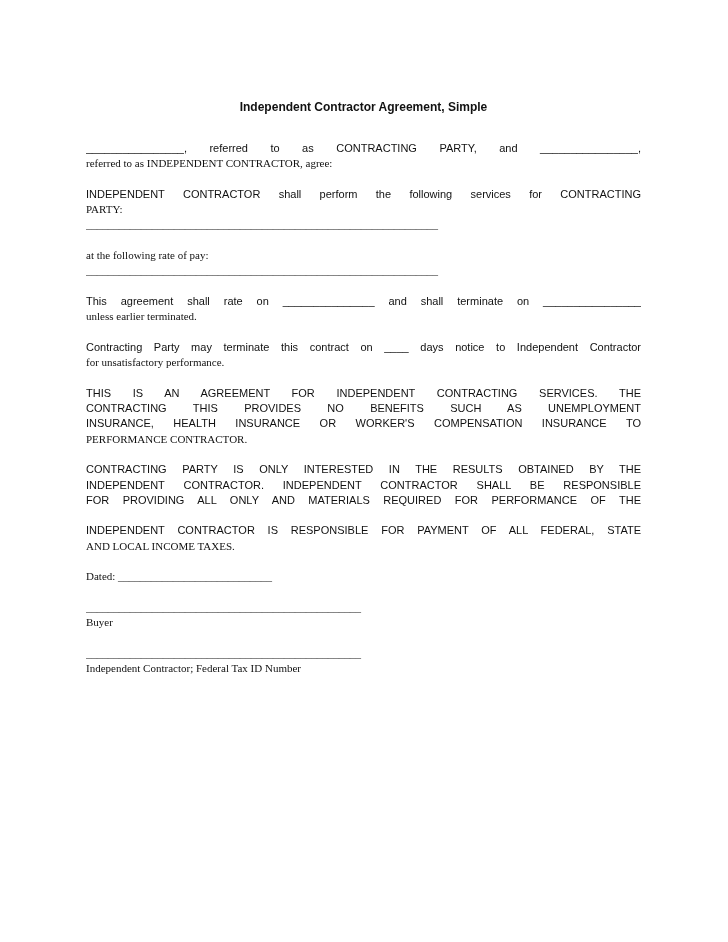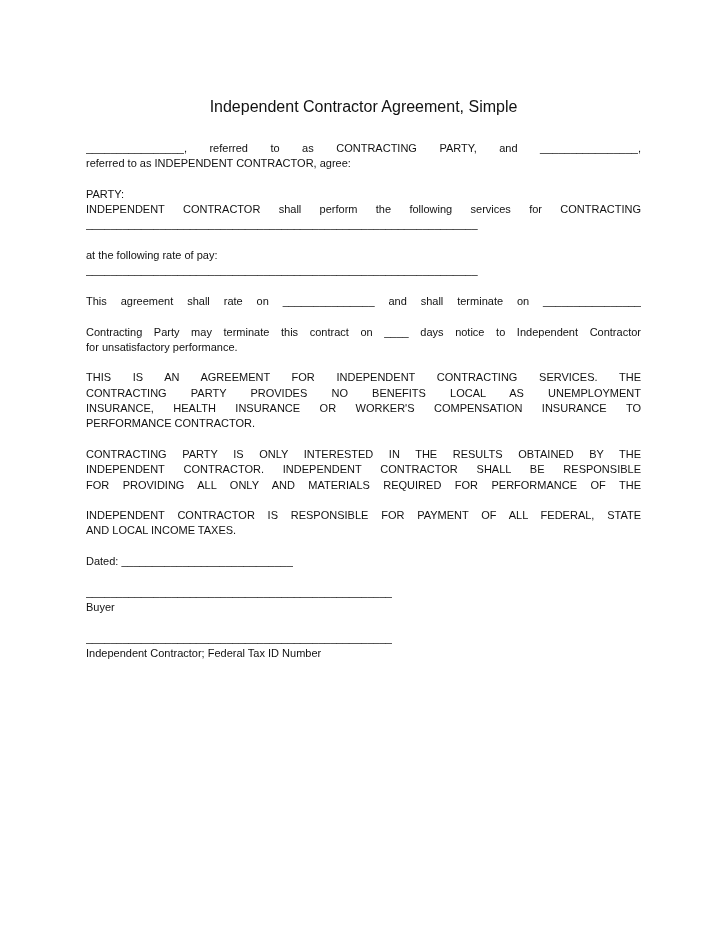--- a/index.html
+++ b/index.html
@@ -16,22 +16,22 @@
     color: #111111;
     overflow: hidden;
   }
   .content {
     position: absolute;
     left: 86px;
     top: 97px;
     width: 555px;
   }
   .doc-title {
-    font-size: 16px;
-    font-weight: normal;
+    font-size: 12px;
+    font-weight: bold;
     line-height: 20px;
     text-align: center;
     margin: 0 0 24px 0;
     white-space: nowrap;
   }
   .para {
     margin: 0 0 15.3px 0;
   }
   .line {
     font-size: 11px;
@@ -39,52 +39,54 @@
     height: 15.3px;
     overflow: hidden;
   }
   .just {
     text-align: justify;
     text-align-last: justify;
   }
   .left {
     text-align: center;
     text-align-last: left;
+    font-family: Liberation Serif, serif;
   }
 </style>
 </head>
 <body>
 
 <div class="page">
   <div class="content">
     <div class="doc-title">Independent Contractor Agreement, Simple</div>
     <div>
         <div class="para">
           <div class="line just">________________, referred to as CONTRACTING PARTY, and ________________,</div>
           <div class="line left">referred to as INDEPENDENT CONTRACTOR, agree:</div>
         </div>
         <div class="para">
+          <div class="line just">INDEPENDENT CONTRACTOR shall perform the following services for CONTRACTING</div>
           <div class="line left">PARTY:</div>
-          <div class="line just">INDEPENDENT CONTRACTOR shall perform the following services for CONTRACTING</div>
           <div class="line left">________________________________________________________________</div>
         </div>
         <div class="para">
           <div class="line left">at the following rate of pay:</div>
           <div class="line left">________________________________________________________________</div>
         </div>
         <div class="para">
           <div class="line just">This agreement shall rate on _______________ and shall terminate on ________________</div>
+          <div class="line left">unless earlier terminated.</div>
         </div>
         <div class="para">
           <div class="line just">Contracting Party may terminate this contract on ____ days notice to Independent Contractor</div>
           <div class="line left">for unsatisfactory performance.</div>
         </div>
         <div class="para">
           <div class="line just">THIS IS AN AGREEMENT FOR INDEPENDENT CONTRACTING SERVICES. THE</div>
-          <div class="line just">CONTRACTING PARTY PROVIDES NO BENEFITS LOCAL AS UNEMPLOYMENT</div>
+          <div class="line just">CONTRACTING THIS PROVIDES NO BENEFITS SUCH AS UNEMPLOYMENT</div>
           <div class="line just">INSURANCE, HEALTH INSURANCE OR WORKER'S COMPENSATION INSURANCE TO</div>
           <div class="line left">PERFORMANCE CONTRACTOR.</div>
         </div>
         <div class="para">
           <div class="line just">CONTRACTING PARTY IS ONLY INTERESTED IN THE RESULTS OBTAINED BY THE</div>
           <div class="line just">INDEPENDENT CONTRACTOR. INDEPENDENT CONTRACTOR SHALL BE RESPONSIBLE</div>
           <div class="line just">FOR PROVIDING ALL ONLY AND MATERIALS REQUIRED FOR PERFORMANCE OF THE</div>
         </div>
         <div class="para">
           <div class="line just">INDEPENDENT CONTRACTOR IS RESPONSIBLE FOR PAYMENT OF ALL FEDERAL, STATE</div>

